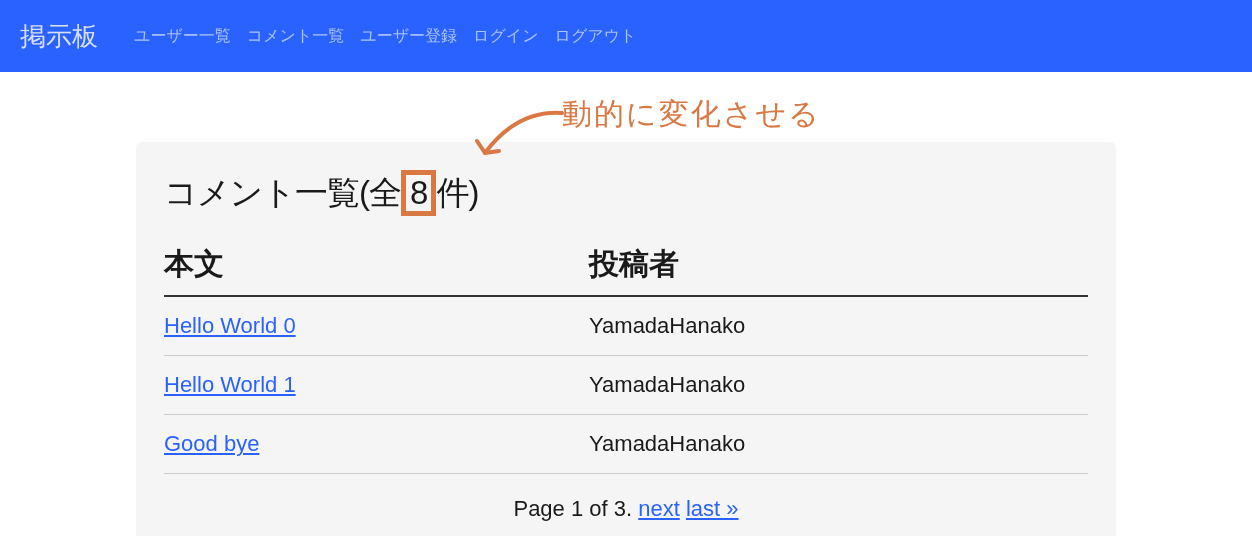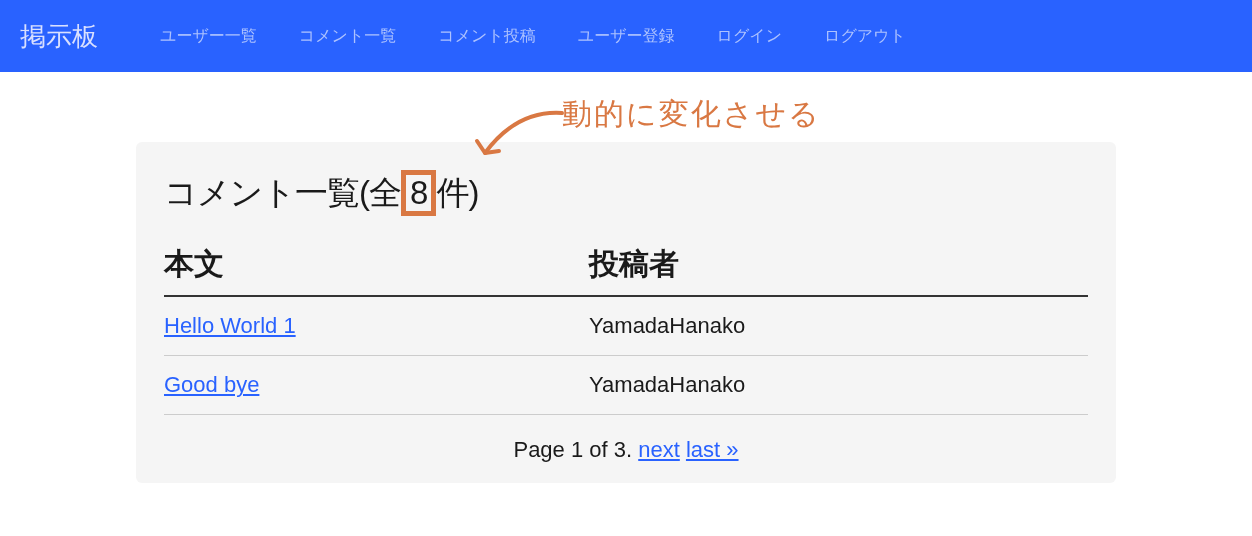--- a/index.html
+++ b/index.html
@@ -13,21 +13,21 @@
       width: 1252px;
       height: 536px;
       position: relative;
     }
     .navbar {
       background: #2962ff;
       height: 72px;
       display: flex;
       align-items: center;
       padding: 0 20px;
-      gap: 42px;
+      gap: 16px;
     }
     .navbar .brand {
       color: #d9e0ff;
       font-size: 26px;
       font-weight: 400;
       margin-right: 20px;
       cursor: pointer;
     }
     .navbar .nav-link {
       color: #adc2ff;
@@ -108,21 +108,20 @@
       pointer-events: none;
     }
   </style>
 </head>
 <body>
 
 <nav class="navbar">
   <span class="brand">掲示板</span>
   <span class="nav-link">ユーザー一覧</span>
   <span class="nav-link">コメント一覧</span>
-  <span class="nav-link">コメント投稿</span>
   <span class="nav-link">ユーザー登録</span>
   <span class="nav-link">ログイン</span>
   <span class="nav-link">ログアウト</span>
 </nav>
 
 <div class="annotation">動的に変化させる</div>
 
 <svg class="arrow" viewBox="0 0 100 70">
   <path d="M 95 8 Q 50 5 18 48" stroke="#d97843" stroke-width="4" fill="none" stroke-linecap="round"></path>
   <path d="M 10 36 L 18 48 L 32 46" stroke="#d97843" stroke-width="4" fill="none" stroke-linecap="round" stroke-linejoin="round"></path>
@@ -135,20 +134,24 @@
 
   <table>
     <thead>
       <tr>
         <th>本文</th>
         <th>投稿者</th>
       </tr>
     </thead>
     <tbody>
       <tr>
+        <td><a>Hello World 0</a></td>
+        <td>YamadaHanako</td>
+      </tr>
+      <tr>
         <td><a>Hello World 1</a></td>
         <td>YamadaHanako</td>
       </tr>
       <tr>
         <td><a>Good bye</a></td>
         <td>YamadaHanako</td>
       </tr>
     </tbody>
   </table>
 

